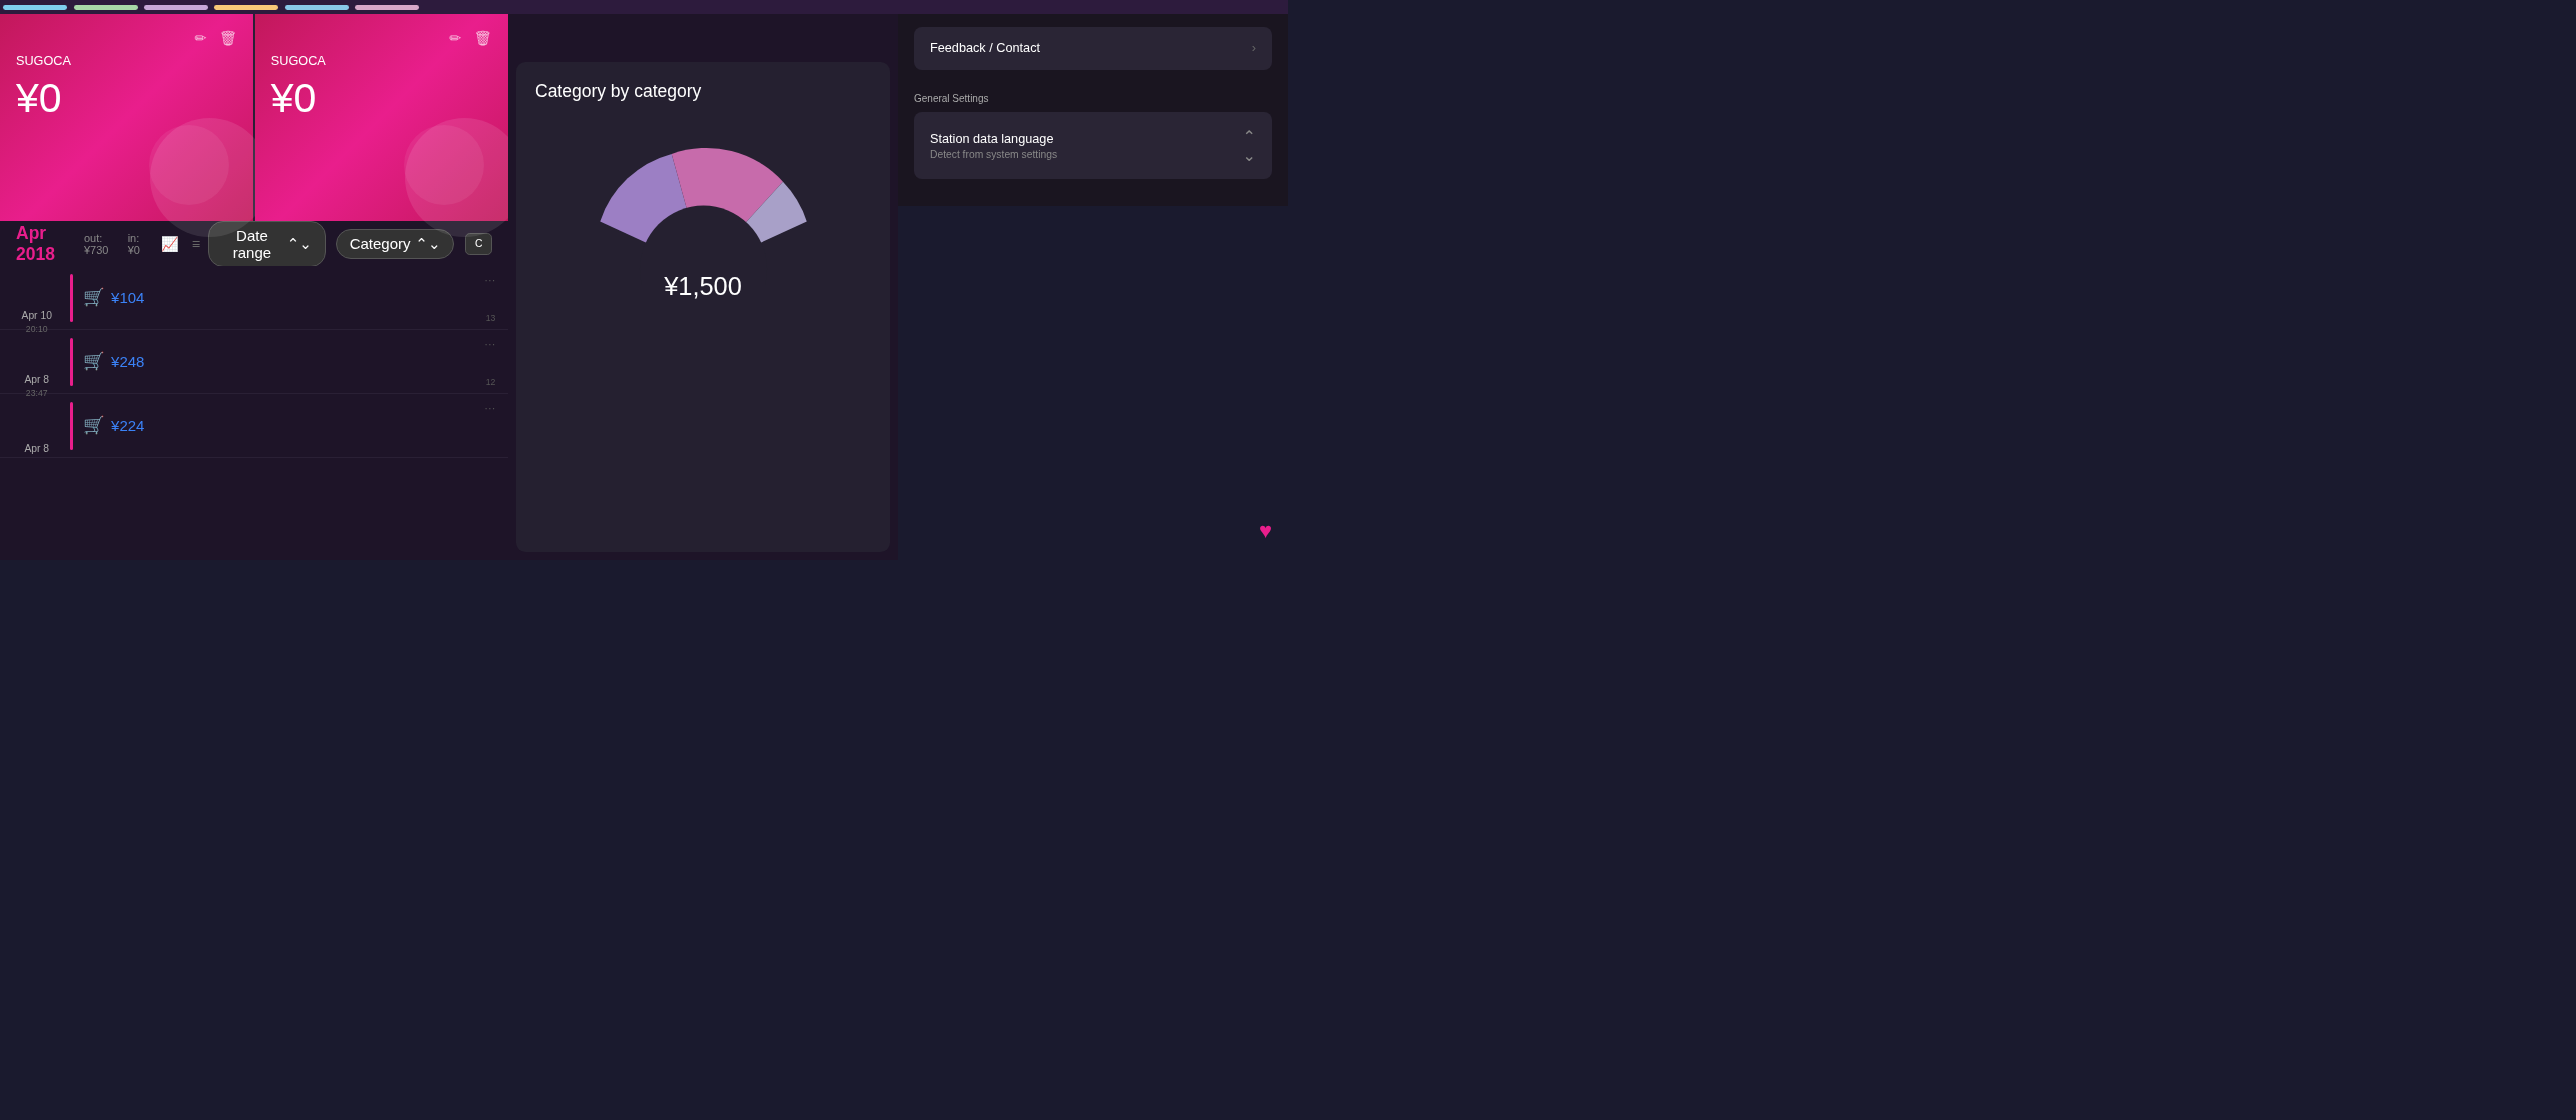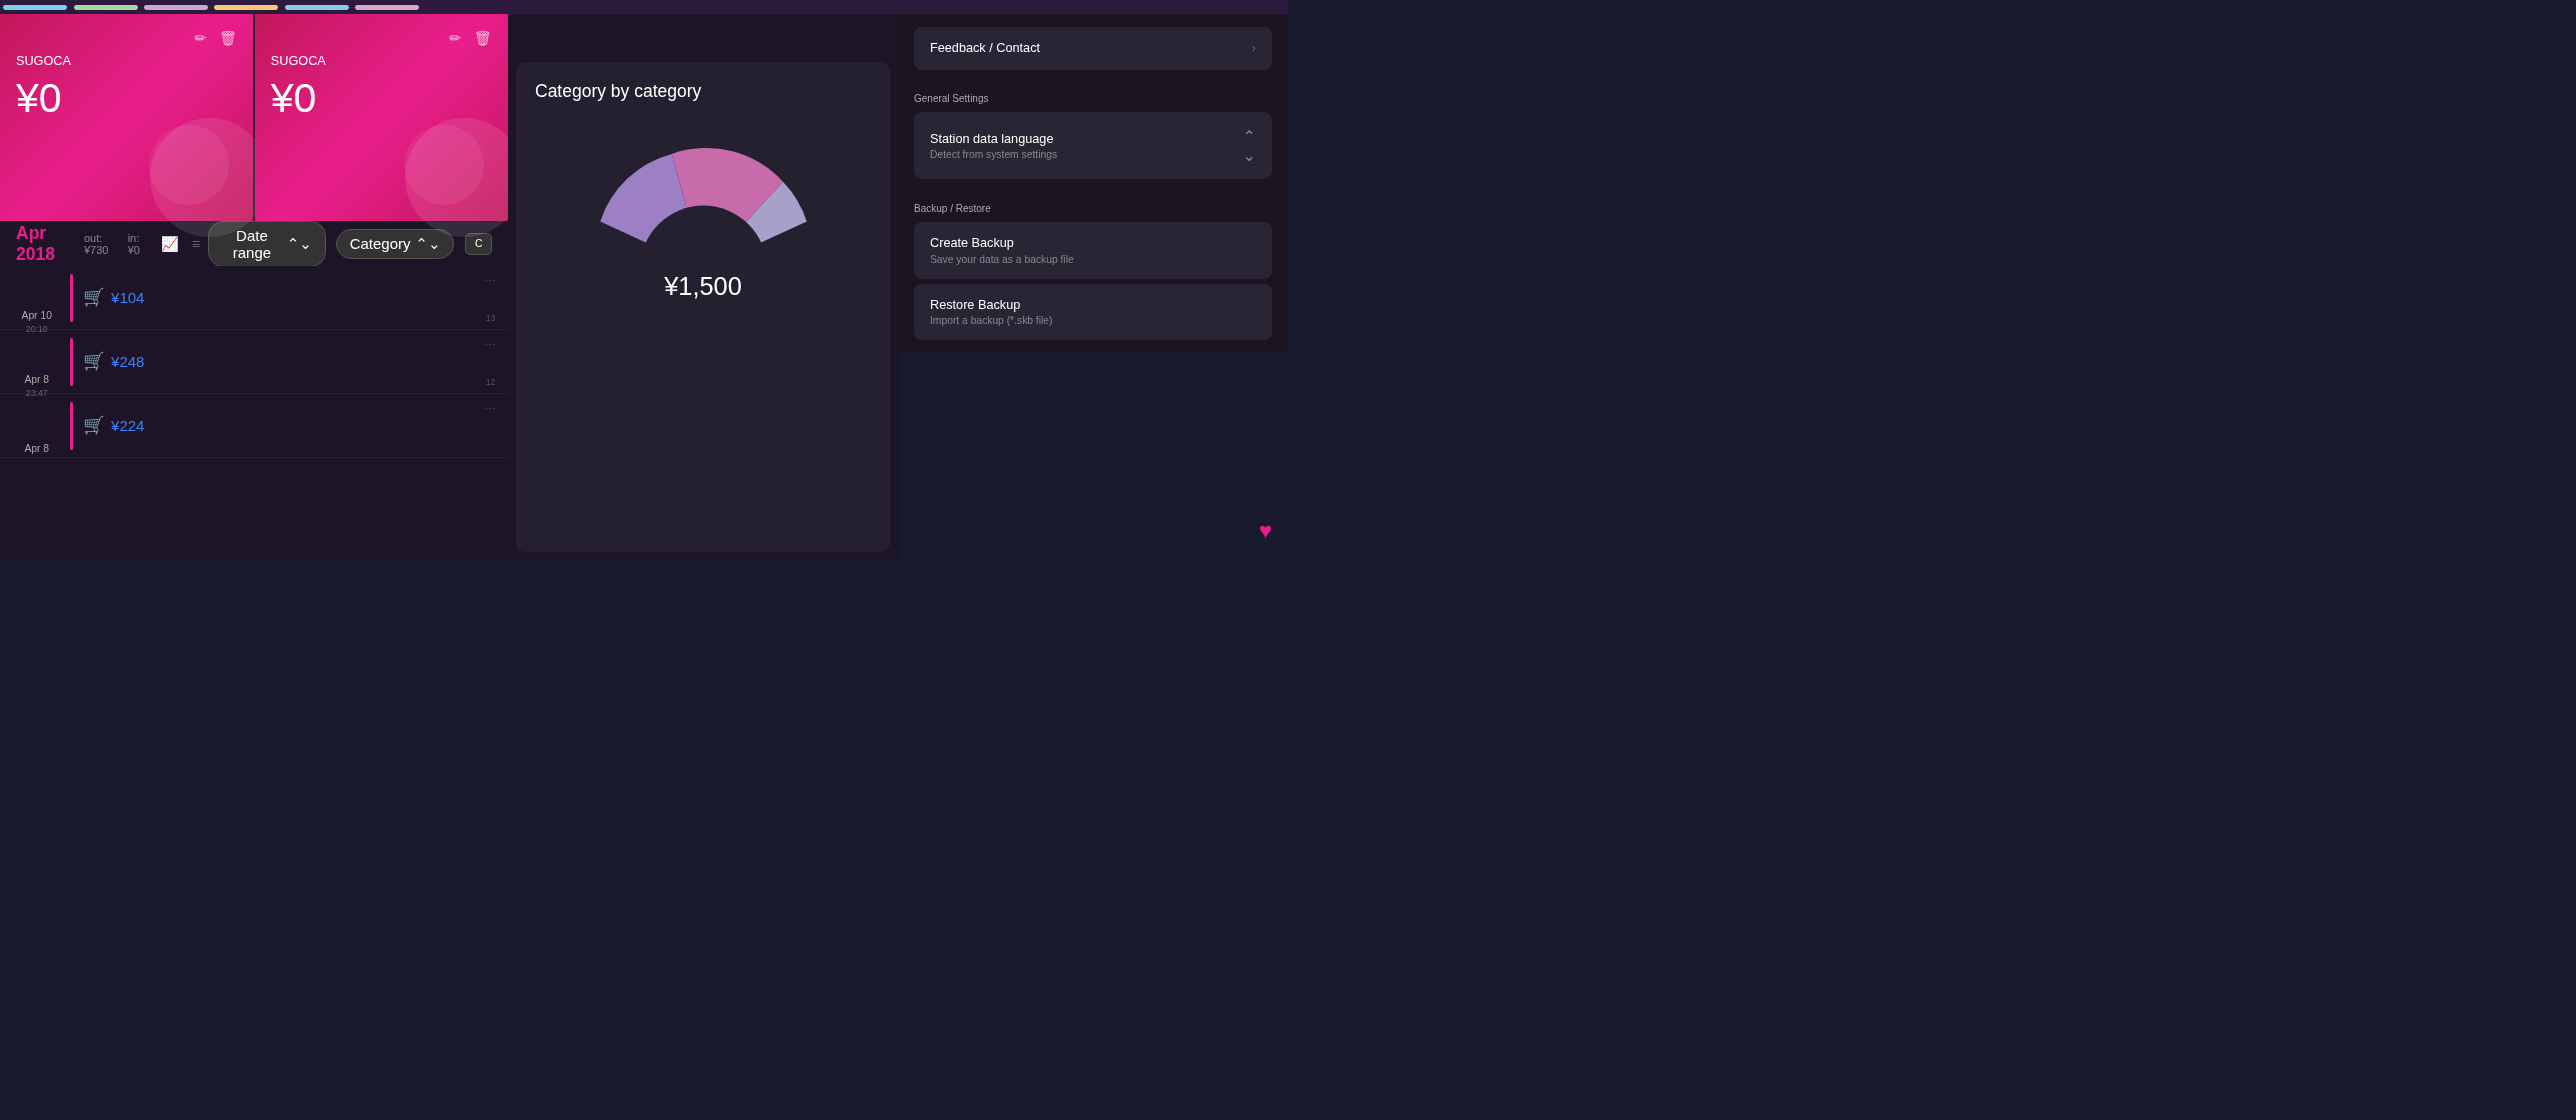--- a/index.html
+++ b/index.html
@@ -370,21 +370,21 @@
       position: relative;
       width: 390px;
       height: 100%;
     }
 
     
     .station-expanded {
       background: #2a2535;
       border-radius: 8px;
       padding: 14.3px 16px;
-      margin-bottom: 5px;
+      margin-bottom: 21px;
     }
 
     .station-header {
       display: flex;
       align-items: center;
       justify-content: space-between;
       cursor: pointer;
     }
 
     .station-title {
@@ -541,38 +541,20 @@
           <div class="station-header">
             <div>
               <div class="station-title">Station data language</div>
               <div class="station-subtitle">Detect from system settings</div>
             </div>
             <span class="expand-icon" style="font-size:16px;">⌃<br>⌄</span>
           </div>
         </div>
       </div>
 
-      <div class="settings-section">
-        <div class="settings-header">Backup / Restore</div>
-
-        <div class="settings-item">
-          <div class="settings-item-content">
-            <div class="settings-item-title">Create Backup</div>
-            <div class="settings-item-subtitle">Save your data as a backup file</div>
-          </div>
-        </div>
-
-        <div class="settings-item">
-          <div class="settings-item-content">
-            <div class="settings-item-title">Restore Backup</div>
-            <div class="settings-item-subtitle">Import a backup (*.skb file)</div>
-          </div>
-        </div>
-
-      </div>
 
     </div>
     <div class="heart-btn">
       <span>♥</span>
     </div>
   </div>
 
 </div>
 
 

